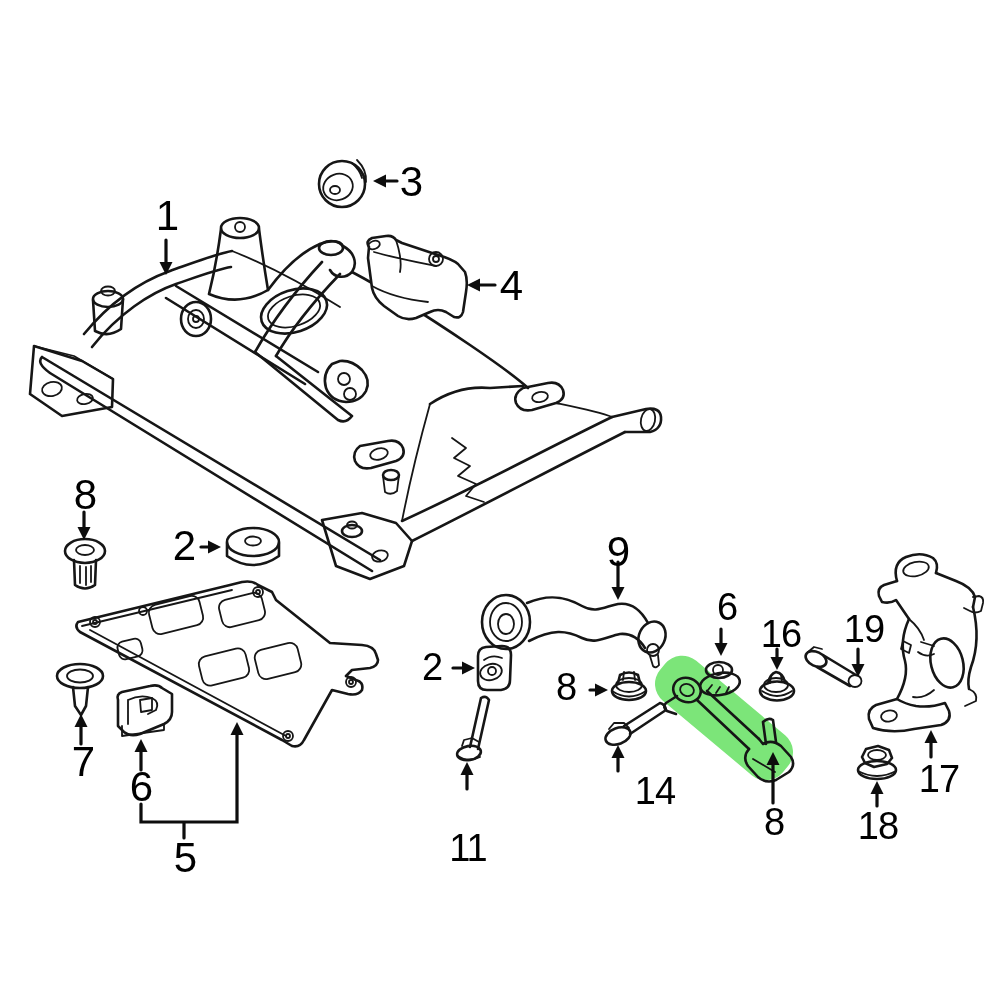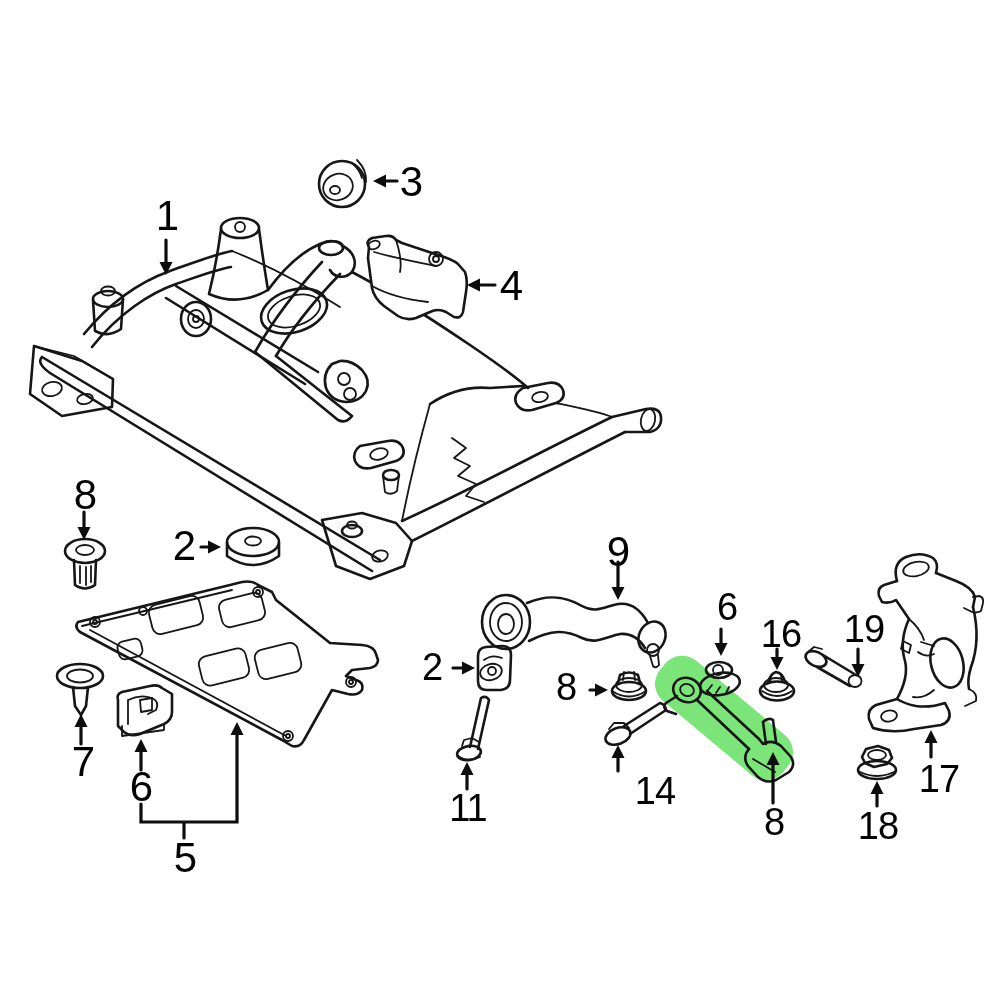--- a/index.html
+++ b/index.html
@@ -290,21 +290,21 @@
   <div class="co s" style="left:167px;top:216px">1</div>
   <div class="co s" style="left:184px;top:546px">2</div>
   <div class="co s" style="left:411px;top:182px">3</div>
   <div class="co s" style="left:511px;top:286px">4</div>
   <div class="co s" style="left:185px;top:858px">5</div>
   <div class="co s" style="left:141px;top:787px">6</div>
   <div class="co s" style="left:83px;top:762px">7</div>
   <div class="co s" style="left:85px;top:495px">8</div>
   <div class="co s" style="left:618px;top:552px">9</div>
   <div class="co d" style="left:432px;top:667px">2</div>
-  <div class="co d" style="left:468px;top:808px">11</div>
+  <div class="co d" style="left:468px;top:848px">11</div>
   <div class="co d" style="left:566px;top:687px">8</div>
   <div class="co d" style="left:774px;top:822px">8</div>
   <div class="co d" style="left:655px;top:791px">14</div>
   <div class="co d" style="left:727px;top:607px">6</div>
   <div class="co d" style="left:781px;top:634px">16</div>
   <div class="co d" style="left:939px;top:779px">17</div>
   <div class="co d" style="left:864px;top:629px">19</div>
   <div class="co d" style="left:878px;top:826px">18</div>
 </div>
 

